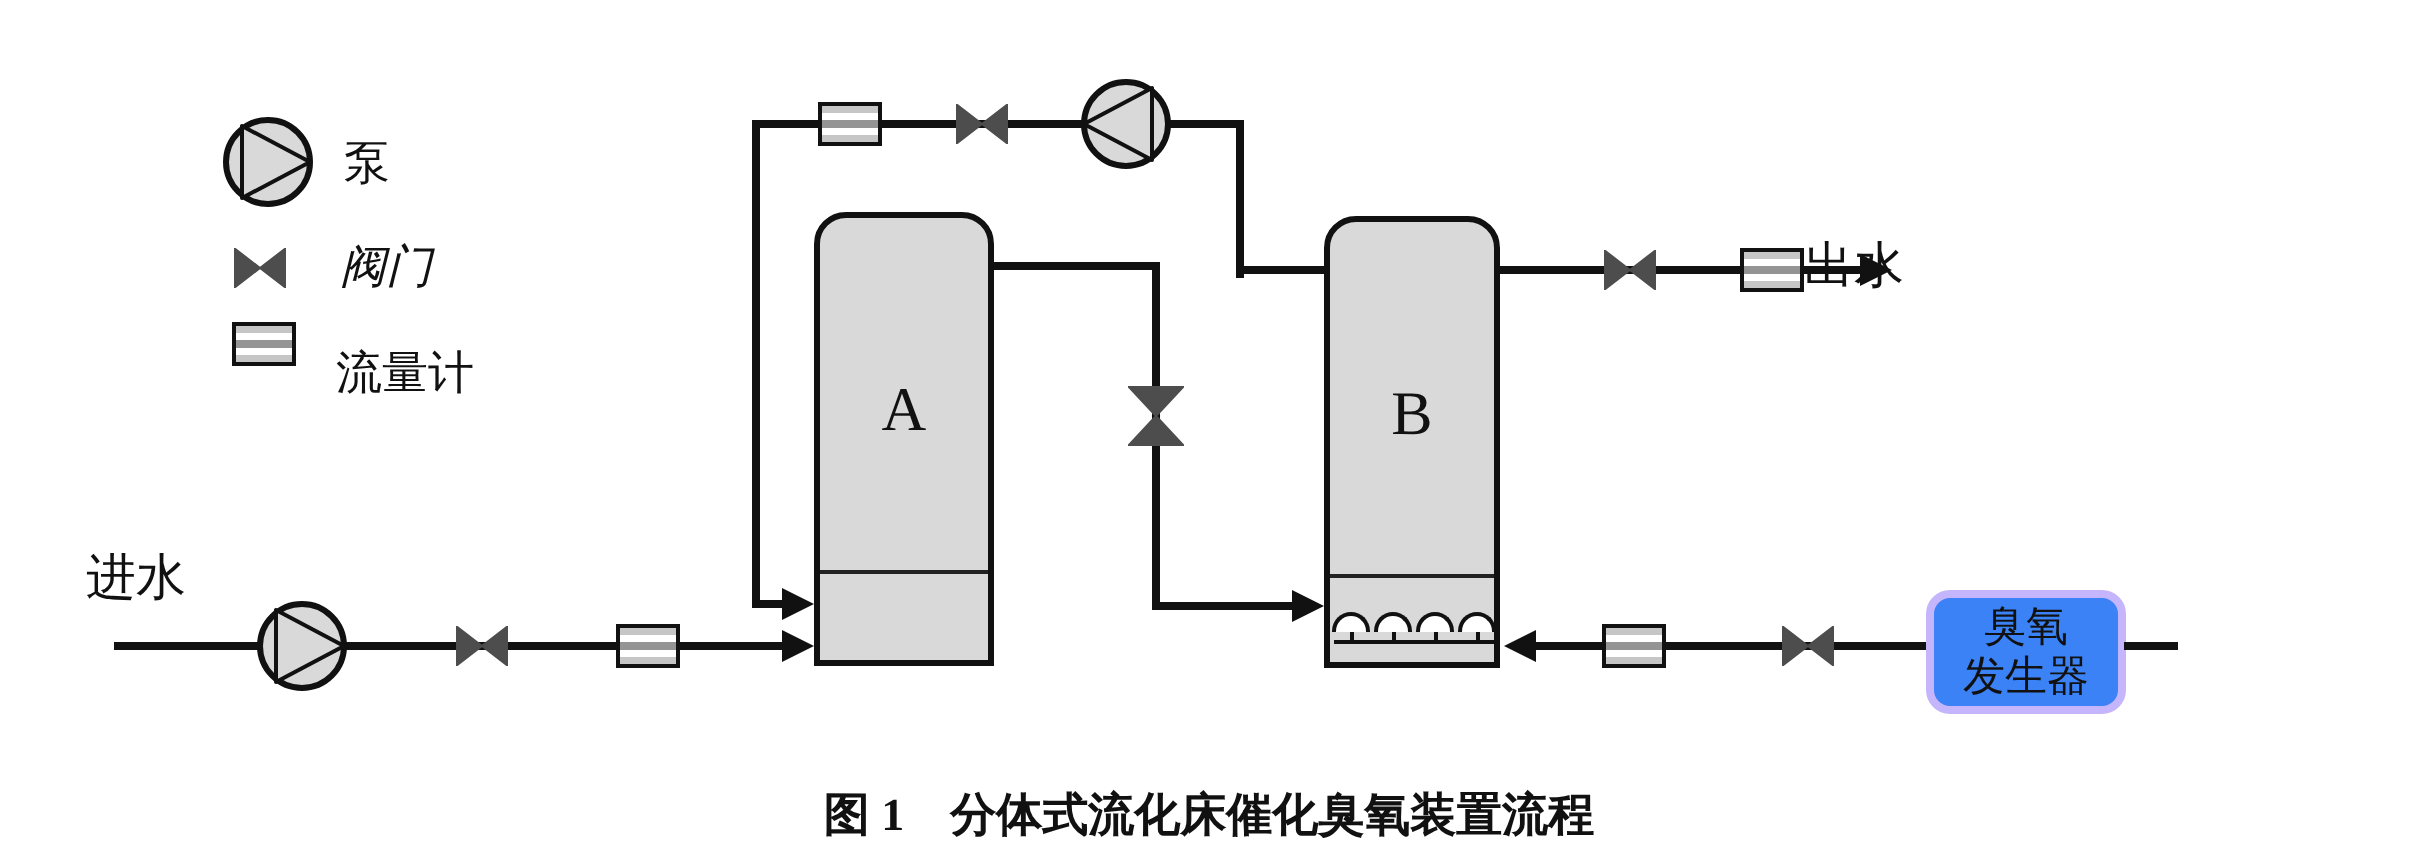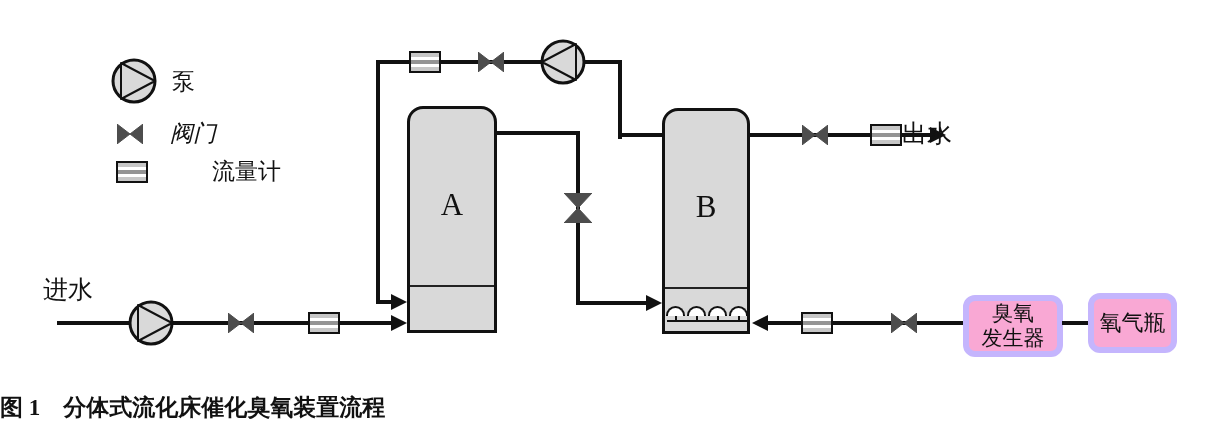--- a/index.html
+++ b/index.html
@@ -21,47 +21,47 @@
       #949494 40%,#949494 60%,#ffffff 60%,#ffffff 80%,#c6c6c6 80%,#c6c6c6 100%);}
   .vessel{position:absolute;background:#d9d9d9;border:3px solid #111;box-sizing:border-box;
     border-radius:16px 16px 0 0;}
   .vessel .divider{position:absolute;left:0;right:0;height:0;border-top:2px solid #222;}
   .vessel .vlabel{position:absolute;left:0;right:0;top:80px;text-align:center;
     font-size:31px;line-height:1;}
   .dome{position:absolute;width:19px;height:10px;background:#fff;border:2px solid #111;
     border-bottom:none;border-radius:10px 10px 0 0;box-sizing:border-box;}
   .stem{position:absolute;width:2px;height:5px;background:#111;}
   .dpipe{position:absolute;height:2px;background:#111;}
-  .unitbox{position:absolute;background:#f9a8d4;border:6px solid #c4b5fd;box-sizing:border-box;
+  .unitbox{position:absolute;background:#3b82f6;border:4px solid #c4b5fd;box-sizing:border-box;
     border-radius:12px;display:flex;flex-direction:column;align-items:center;justify-content:center;
     font-size:21px;line-height:1.2;text-align:center;font-family:Liberation Serif, serif;}
   .txt{position:absolute;font-size:25px;line-height:1;white-space:nowrap;}
   .legend-label{position:absolute;font-size:23px;line-height:1;white-space:nowrap;}
-  .caption{position:absolute;left:0;right:0;top:392px;text-align:left;
+  .caption{position:absolute;left:0;right:0;top:392px;text-align:center;
     font-size:23px;font-weight:bold;white-space:nowrap;}
 </style>
 </head>
 <body>
 
 <div class="stage">
 
   <div class="pump" style="left:110px;top:57px;"><svg viewBox="0 0 48 48" width="48" height="48">
         <circle cx="24" cy="24" r="21" fill="#d9d9d9" stroke="#111111" stroke-width="3"></circle>
         <polygon points="45,24 11,6 11,42" fill="#d9d9d9" stroke="#111111" stroke-width="2" stroke-linejoin="round"></polygon>
       </svg></div>
   <div class="legend-label" style="left:172px;top:70px;">泵</div>
 
   <div class="valve-h" style="left:117px;top:124px;"><svg viewBox="0 0 26 20" width="26" height="20">
         <polygon points="0,0 13,10 0,20" fill="#4d4d4d" stroke="#4d4d4d" stroke-linejoin="round"></polygon>
         <polygon points="26,0 13,10 26,20" fill="#4d4d4d" stroke="#4d4d4d" stroke-linejoin="round"></polygon>
       </svg></div>
   <div class="legend-label" style="left:170px;top:122px;font-style:italic;">阀门</div>
 
   <div class="meter" style="left:116px;top:161px;"></div>
-  <div class="legend-label" style="left:168px;top:160px;margin-left:44px;">流量计</div>
+  <div class="legend-label" style="left:168px;top:175px;">流量计</div>
 
   <div class="txt" style="left:43px;top:277px;">进水</div>
   <div class="pipe-h" style="left:57px;top:321px;width:336px;"></div>
   <div class="arrow-r" style="left:391px;top:315px;"></div>
   <div class="pump" style="left:127px;top:299px;"><svg viewBox="0 0 48 48" width="48" height="48">
         <circle cx="24" cy="24" r="21" fill="#d9d9d9" stroke="#111111" stroke-width="3"></circle>
         <polygon points="45,24 11,6 11,42" fill="#d9d9d9" stroke="#111111" stroke-width="2" stroke-linejoin="round"></polygon>
       </svg></div>
   <div class="valve-h" style="left:228px;top:313px;"><svg viewBox="0 0 26 20" width="26" height="20">
         <polygon points="0,0 13,10 0,20" fill="#4d4d4d" stroke="#4d4d4d" stroke-linejoin="round"></polygon>
@@ -127,19 +127,16 @@
   <div class="meter" style="left:801px;top:312px;"></div>
   <div class="valve-h" style="left:891px;top:313px;"><svg viewBox="0 0 26 20" width="26" height="20">
         <polygon points="0,0 13,10 0,20" fill="#4d4d4d" stroke="#4d4d4d" stroke-linejoin="round"></polygon>
         <polygon points="26,0 13,10 26,20" fill="#4d4d4d" stroke="#4d4d4d" stroke-linejoin="round"></polygon>
       </svg></div>
   <div class="unitbox" style="left:963px;top:295px;width:100px;height:62px;">
     <div>臭氧</div>
     <div>发生器</div>
   </div>
   <div class="pipe-h" style="left:1062px;top:321px;width:27px;"></div>
-  <div class="unitbox" style="left:1088px;top:293px;width:89px;height:60px;font-size:22px;">
-    <div>氧气瓶</div>
-  </div>
 
   <div class="caption">图 1　分体式流化床催化臭氧装置流程</div>
 
 </div>
 
 </body></html>

